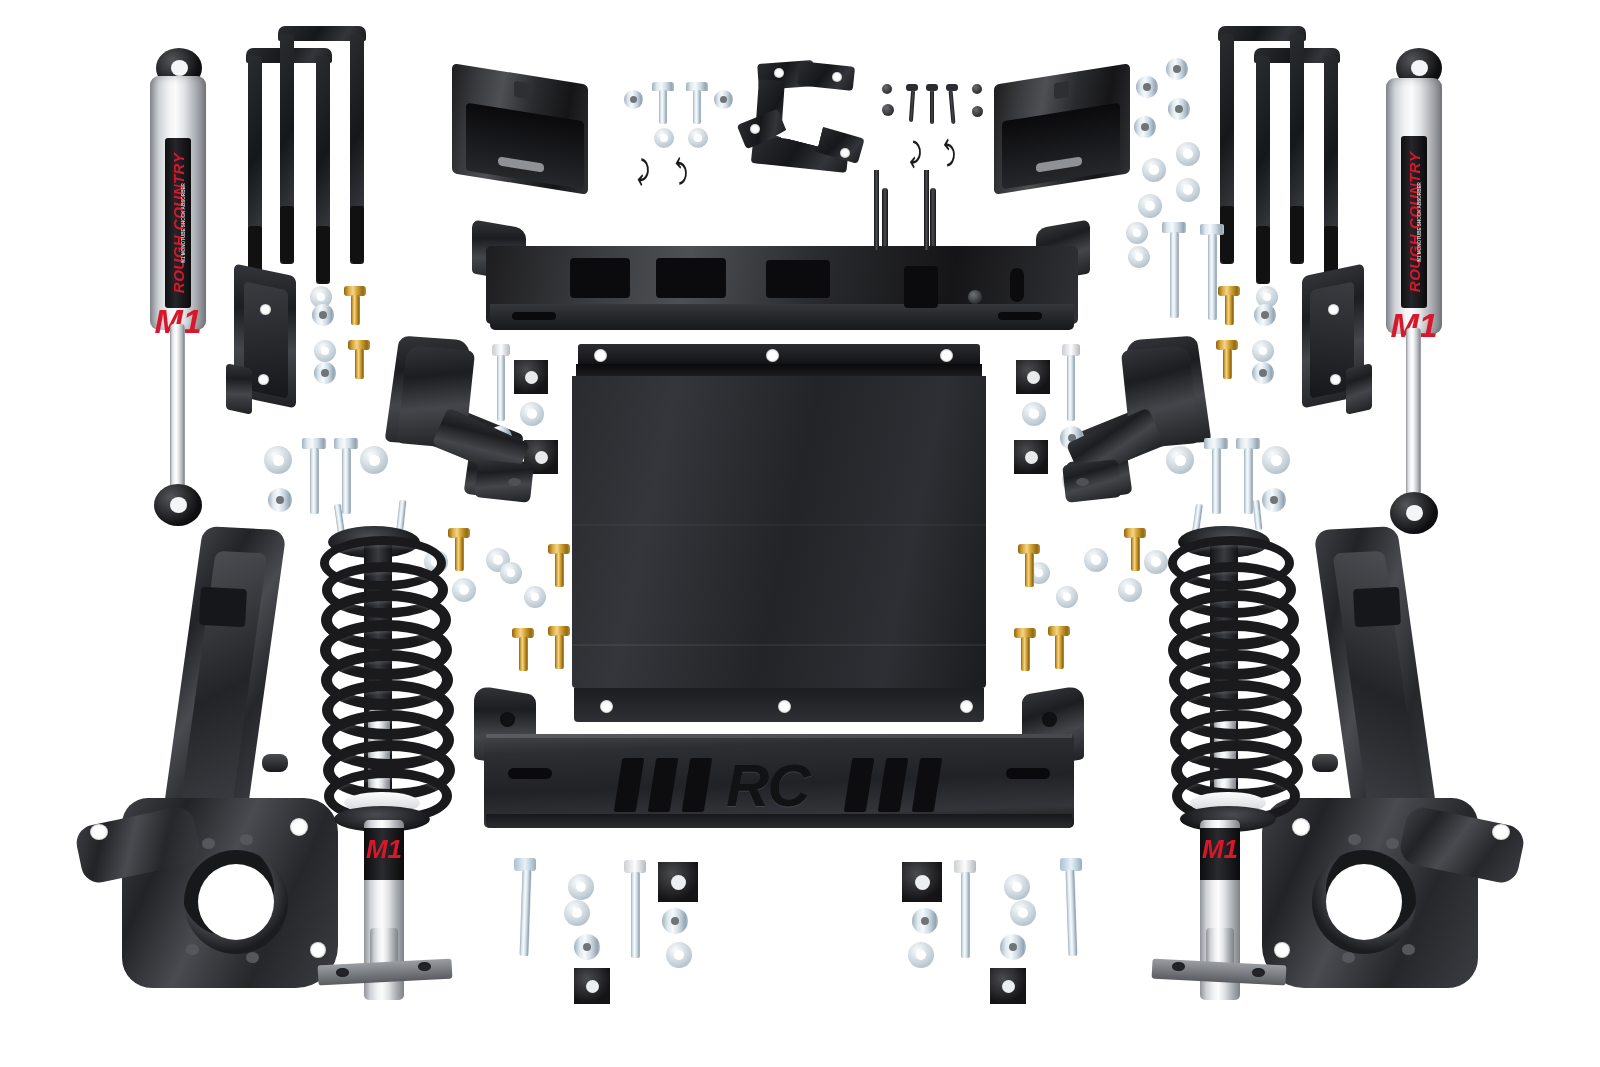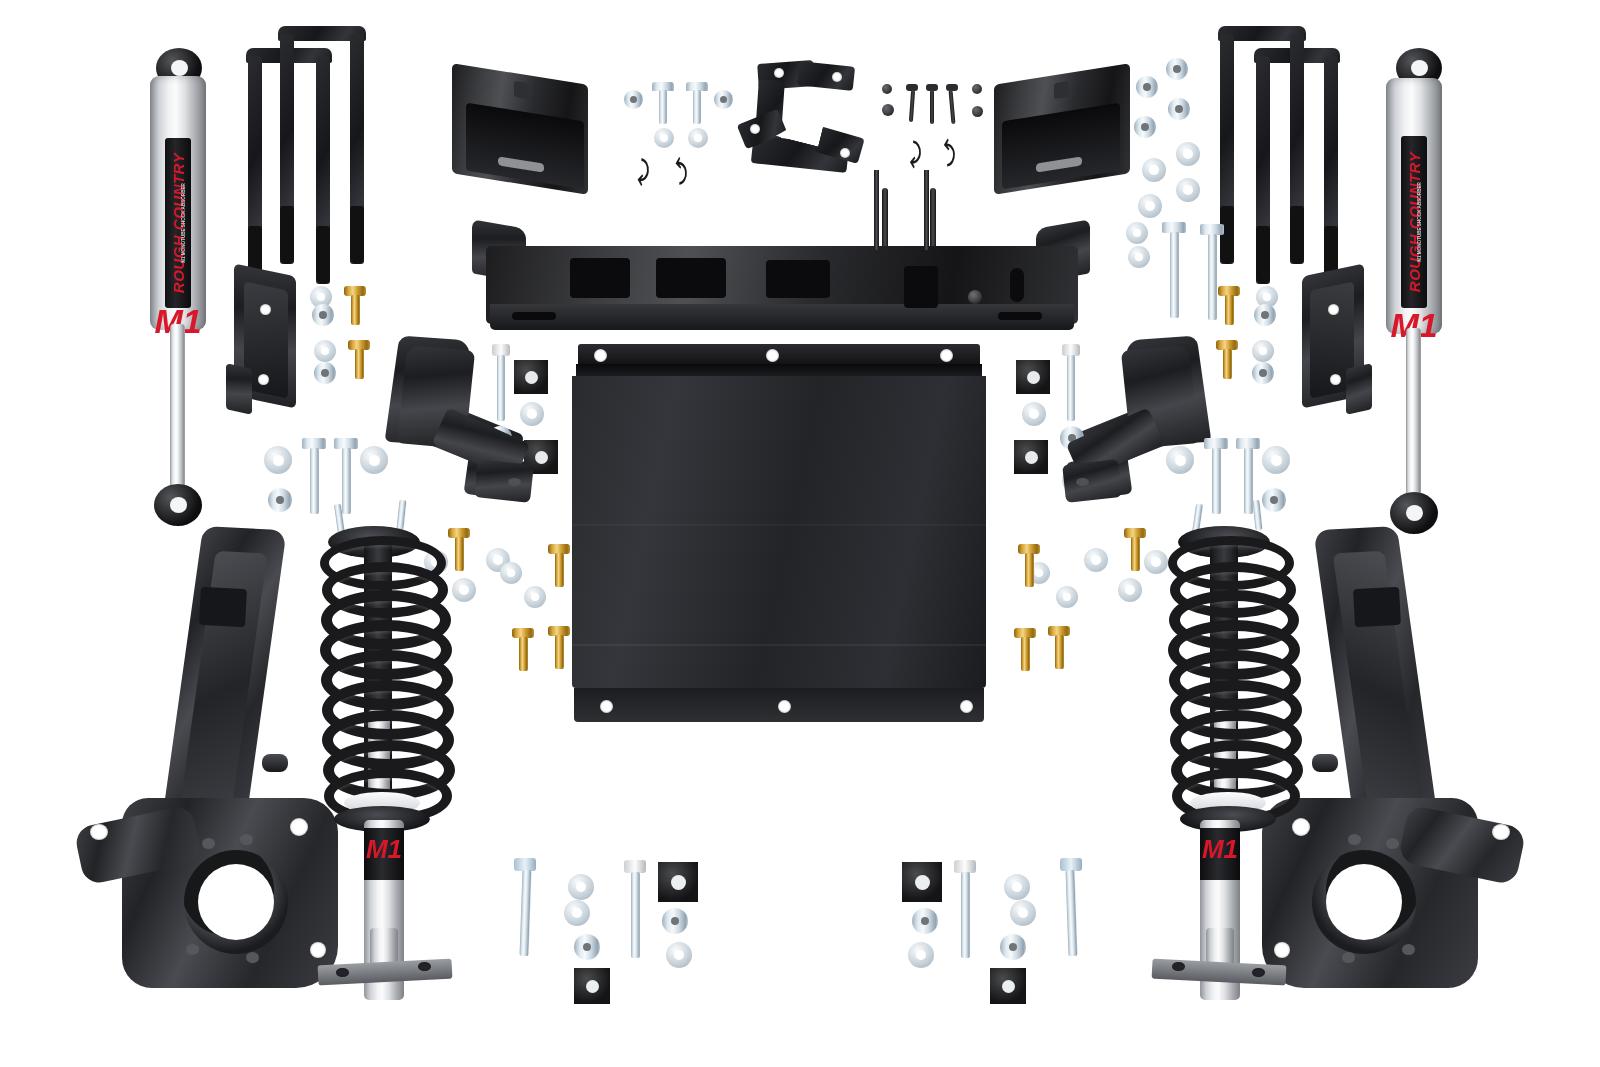--- a/index.html
+++ b/index.html
@@ -689,20 +689,49 @@
     <div class="p" style="left:0px;top:8px;width:40px;height:52px;background:linear-gradient(90deg,#0d0d0f,#2a2b2f 45%,#0b0b0d);">
       <div class="m1" style="top:8px;font-size:26px;">M1</div>
     </div>
   </div>
   <div class="p silverv" style="left:68px;top:428px;width:28px;height:46px;border-radius:4px;"></div>
   <div class="p" style="left:14px;top:462px;width:134px;height:20px;background:linear-gradient(180deg,#9a9ea3,#5a5c61);border-radius:3px;transform:rotate(3deg);"></div>
   <div class="hole" style="left:34px;top:462px;width:13px;height:9px;background:#232428;"></div>
   <div class="hole" style="left:114px;top:468px;width:13px;height:9px;background:#232428;"></div>
 </div>
 
+<div class="p" style="left:470px;top:690px;width:618px;height:160px;">
+
+  <div class="p blk2" style="left:4px;top:0px;width:62px;height:74px;border-radius:16px 8px 4px 4px;transform:skewY(9deg);"></div>
+  <div class="hole" style="left:30px;top:22px;width:15px;height:15px;background:#101113;"></div>
+
+  <div class="p blk2" style="left:552px;top:0px;width:62px;height:74px;border-radius:8px 16px 4px 4px;transform:skewY(-9deg);"></div>
+  <div class="hole" style="left:572px;top:22px;width:15px;height:15px;background:#101113;"></div>
+
+  <div class="p" style="left:14px;top:44px;width:590px;height:94px;
+       background:linear-gradient(178deg,#45464b 0%,#2d2e32 18%,#212226 52%,#34353a 80%,#141517 100%);
+       border-radius:5px;"></div>
+
+  <div class="p" style="left:16px;top:44px;width:586px;height:4px;background:rgba(255,255,255,.13);"></div>
+
+  <div class="vent" style="left:148px;top:68px;width:22px;height:54px;"></div>
+  <div class="vent" style="left:182px;top:68px;width:22px;height:54px;"></div>
+  <div class="vent" style="left:216px;top:68px;width:22px;height:54px;"></div>
+
+  <div class="rcBadge" style="left:256px;top:66px;font-size:60px;">RC</div>
+
+  <div class="vent" style="left:378px;top:68px;width:22px;height:54px;"></div>
+  <div class="vent" style="left:412px;top:68px;width:22px;height:54px;"></div>
+  <div class="vent" style="left:446px;top:68px;width:22px;height:54px;"></div>
+
+  <div class="slot" style="left:38px;top:78px;width:44px;height:11px;"></div>
+  <div class="slot" style="left:536px;top:78px;width:44px;height:11px;"></div>
+
+  <div class="p" style="left:16px;top:124px;width:586px;height:14px;background:linear-gradient(180deg,#17181a,#2b2c30);border-radius:0 0 5px 5px;"></div>
+</div>
 
 <div class="p" style="left:512px;top:858px;width:190px;height:108px;">
   <div class="p" style="left:0px;top:0px;width:26px;height:98px;">
     <div class="p" style="left:2px;top:0;width:22px;height:13px;background:linear-gradient(90deg,#a9c0d2,#e8f2f8,#95adc0);border-radius:3px;"></div>
     <div class="p zinc" style="left:9px;top:12px;width:9px;height:86px;border-radius:2px;transform:rotate(2deg);"></div>
   </div>
   <div class="p washer" style="left:56px;top:16px;width:26px;height:26px;">
         <div class="washerHole" style="left:8px;top:8px;width:10px;height:10px;"></div>
       </div>
   <div class="p washer" style="left:52px;top:42px;width:26px;height:26px;">

